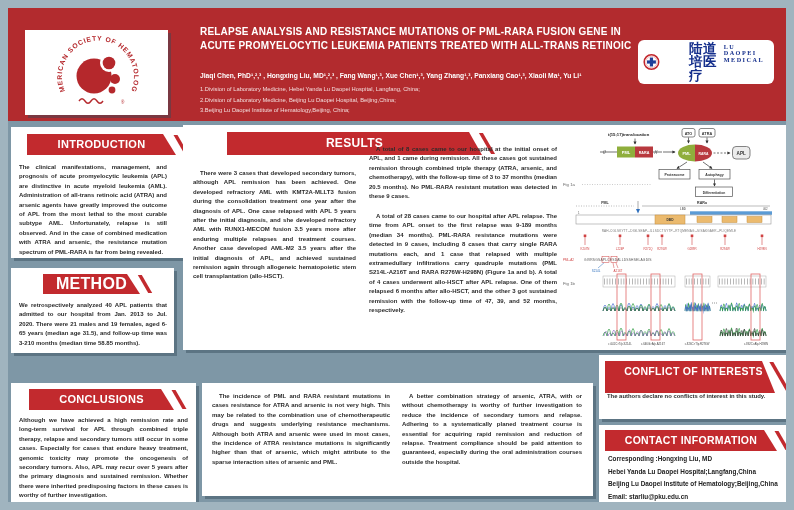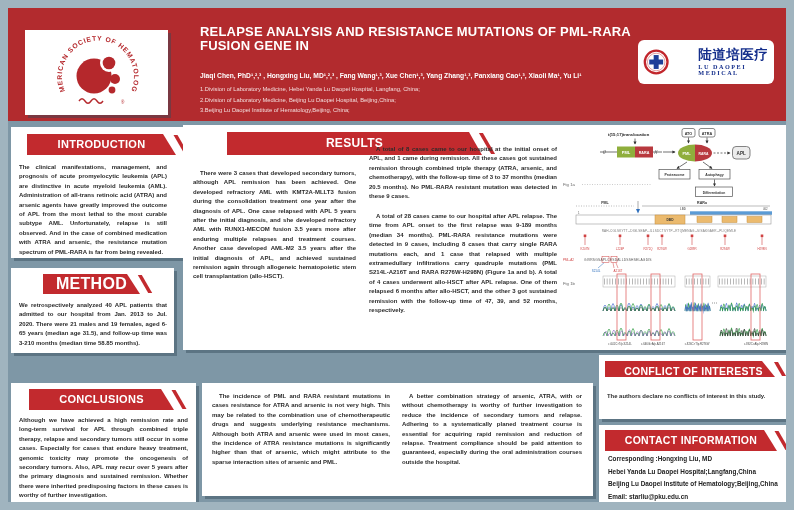--- a/index.html
+++ b/index.html
@@ -14,54 +14,55 @@
   }
   .card {
     position:absolute; background:#ffffff;
     box-shadow:3px 3px 0 rgba(52,74,88,0.45);
   }
   .header-band {
     position:absolute; left:8px; top:8px; width:778px; height:113px;
     background:#B22B2E;
   }
   .title { position:absolute; left:192px; top:17px; width:438px; color:#fff;
-    font-size:13px; line-height:14px; font-weight:bold; letter-spacing:0.2px; }
+    font-size:10px; line-height:14px; font-weight:bold; letter-spacing:0.2px; }
   .authors { position:absolute; left:192px; top:64px; width:460px; color:#fff;
     font-size:6.7px; font-weight:bold; }
   .affils { position:absolute; left:192px; top:76px; width:460px; color:#f3dcdc;
     font-size:5.8px; line-height:10.5px; }
   .banner { position:absolute; }
   .banner::before { content:""; position:absolute; inset:0; background:#C22A2E;
     clip-path:polygon(0 0, calc(100% - 13px) 0, 100% 100%, 0 100%); }
   .banner::after { content:""; position:absolute; top:1px; bottom:1px; right:-6px; width:3.5px;
     background:#C22A2E; transform:skewX(30deg); }
   .banner-label { position:relative; z-index:1; display:block; height:100%;
     text-align:center; color:#fff; font-weight:bold; letter-spacing:0.3px; }
   .body-text { position:absolute; font-size:6px; line-height:9.4px; font-weight:bold;
     color:#2b2b2b; text-align:justify; }
   .indent { text-indent:7px; }
   .ash-card { left:25px; top:30px; width:143px; height:85px; }
   .ldp-card { position:absolute; left:630px; top:32px; width:136px; height:44px;
     background:#fff; border-radius:6px; display:flex; align-items:center; padding:3px 5px; gap:4px; }
-  .ldp-text { display:flex; flex-direction:column; line-height:1;margin-left:25px; }
+  .ldp-text { display:flex; flex-direction:row; line-height:1;margin-left:25px; }
   .ldp-cn { font-size:13.5px; font-weight:bold; color:#152F8C; letter-spacing:0.5px; }
   .ldp-en { font-size:6.2px; letter-spacing:1.5px; color:#152F8C; margin-top:2.5px;
     font-family:"Liberation Serif", serif; font-weight:bold; }
   .contact-line { font-size:6.4px; font-weight:bold; color:#222; line-height:12.6px; }
   svg text { font-family:"Liberation Sans", sans-serif; }
 </style>
 </head>
 <body>
 
 <div class="canvas">
   <div class="frame"></div>
 
   <div class="header-band">
     <div class="title">
       <div>RELAPSE ANALYSIS AND RESISTANCE MUTATIONS OF PML-RARA FUSION GENE IN</div>
+      <div>ACUTE PROMYELOCYTIC LEUKEMIA PATIENTS TREATED WITH ALL-TRANS RETINOIC</div>
     </div>
     <div class="authors">Jiaqi Chen, PhD¹,²,³ , Hongxing Liu, MD¹,²,³ , Fang Wang¹,³, Xue Chen¹,³, Yang Zhang¹,³, Panxiang Cao¹,³, Xiaoli Ma¹, Yu Li¹</div>
     <div class="affils">
       <div>1.Division of Laboratory Medicine, Hebei Yanda Lu Daopei Hospital, Langfang, China;</div>
       <div>2.Division of Laboratory Medicine, Beijing Lu Daopei Hospital, Beijing,China;</div>
       <div>3.Beijing Lu Daopei Institute of Hematology,Beijing, China;</div>
     </div>
 
     <div class="card ash-card" style="left:17px;top:22px;">
       <svg width="143" height="85" viewBox="0 0 143 85">
@@ -284,21 +285,21 @@
     </div>
     <div class="body-text" style="left:8px;top:33px;width:169px;">Although we have achieved a high remission rate and long-term survival for APL through combined triple therapy, relapse and secondary tumors still occur in some cases. Especially for cases that endure heavy treatment, genomic toxicity may promote the oncogenesis of secondary tumors. Also, APL may recur over 5 years after the primary diagnosis and sustained remission. Whether there were inherited predisposing factors in these cases is worthy of further investigation.</div>
   </div>
 
   <div class="card" style="left:202px;top:383px;width:391px;height:113px;">
     <div class="body-text indent" style="left:10px;top:9px;width:178px;">The incidence of PML and RARA resistant mutations in cases resistance for ATRA and arsenic is not very high. This may be related to the combination use of chemotherapeutic drugs and suggests underlying resistance mechanisms. Although both ATRA and arsenic were used in most cases, the incidence of ATRA resistance mutations is significantly higher than that of arsenic, which might attribute to the sparse interaction sites of arsenic and PML.</div>
     <div class="body-text indent" style="left:200px;top:9px;width:180px;">A better combination strategy of arsenic, ATRA, with or without chemotherapy is worthy of further investigation to reduce the incidence of secondary tumors and relapse. Adhering to a systematically planed treatment course is essential for acquiring rapid remission and reduction of relapse. Treatment compliance should be paid attention to guaranteed, especially during the oral administration courses outside the hospital.</div>
   </div>
 
   <div class="card" style="left:599px;top:355px;width:187px;height:64px;">
-    <div class="banner" style="left:6px;top:6px;width:170px;height:16px;padding-left:7px;">
+    <div class="banner" style="left:6px;top:6px;width:170px;height:32px;padding-left:7px;">
       <span class="banner-label" style="font-size:10.5px;line-height:21px;">CONFLICT OF INTERESTS</span>
     </div>
     <div class="body-text" style="left:8px;top:37px;width:174px;font-size:5.9px;">The authors declare no conflicts of interest in this study.</div>
   </div>
 
   <div class="card" style="left:599px;top:425px;width:187px;height:81px;">
     <div class="banner" style="left:6px;top:5px;width:172px;height:21px;">
       <span class="banner-label" style="font-size:10.5px;line-height:21px;">CONTACT INFORMATION</span>
     </div>
     <div style="position:absolute;left:9px;top:28px;width:175px;">

